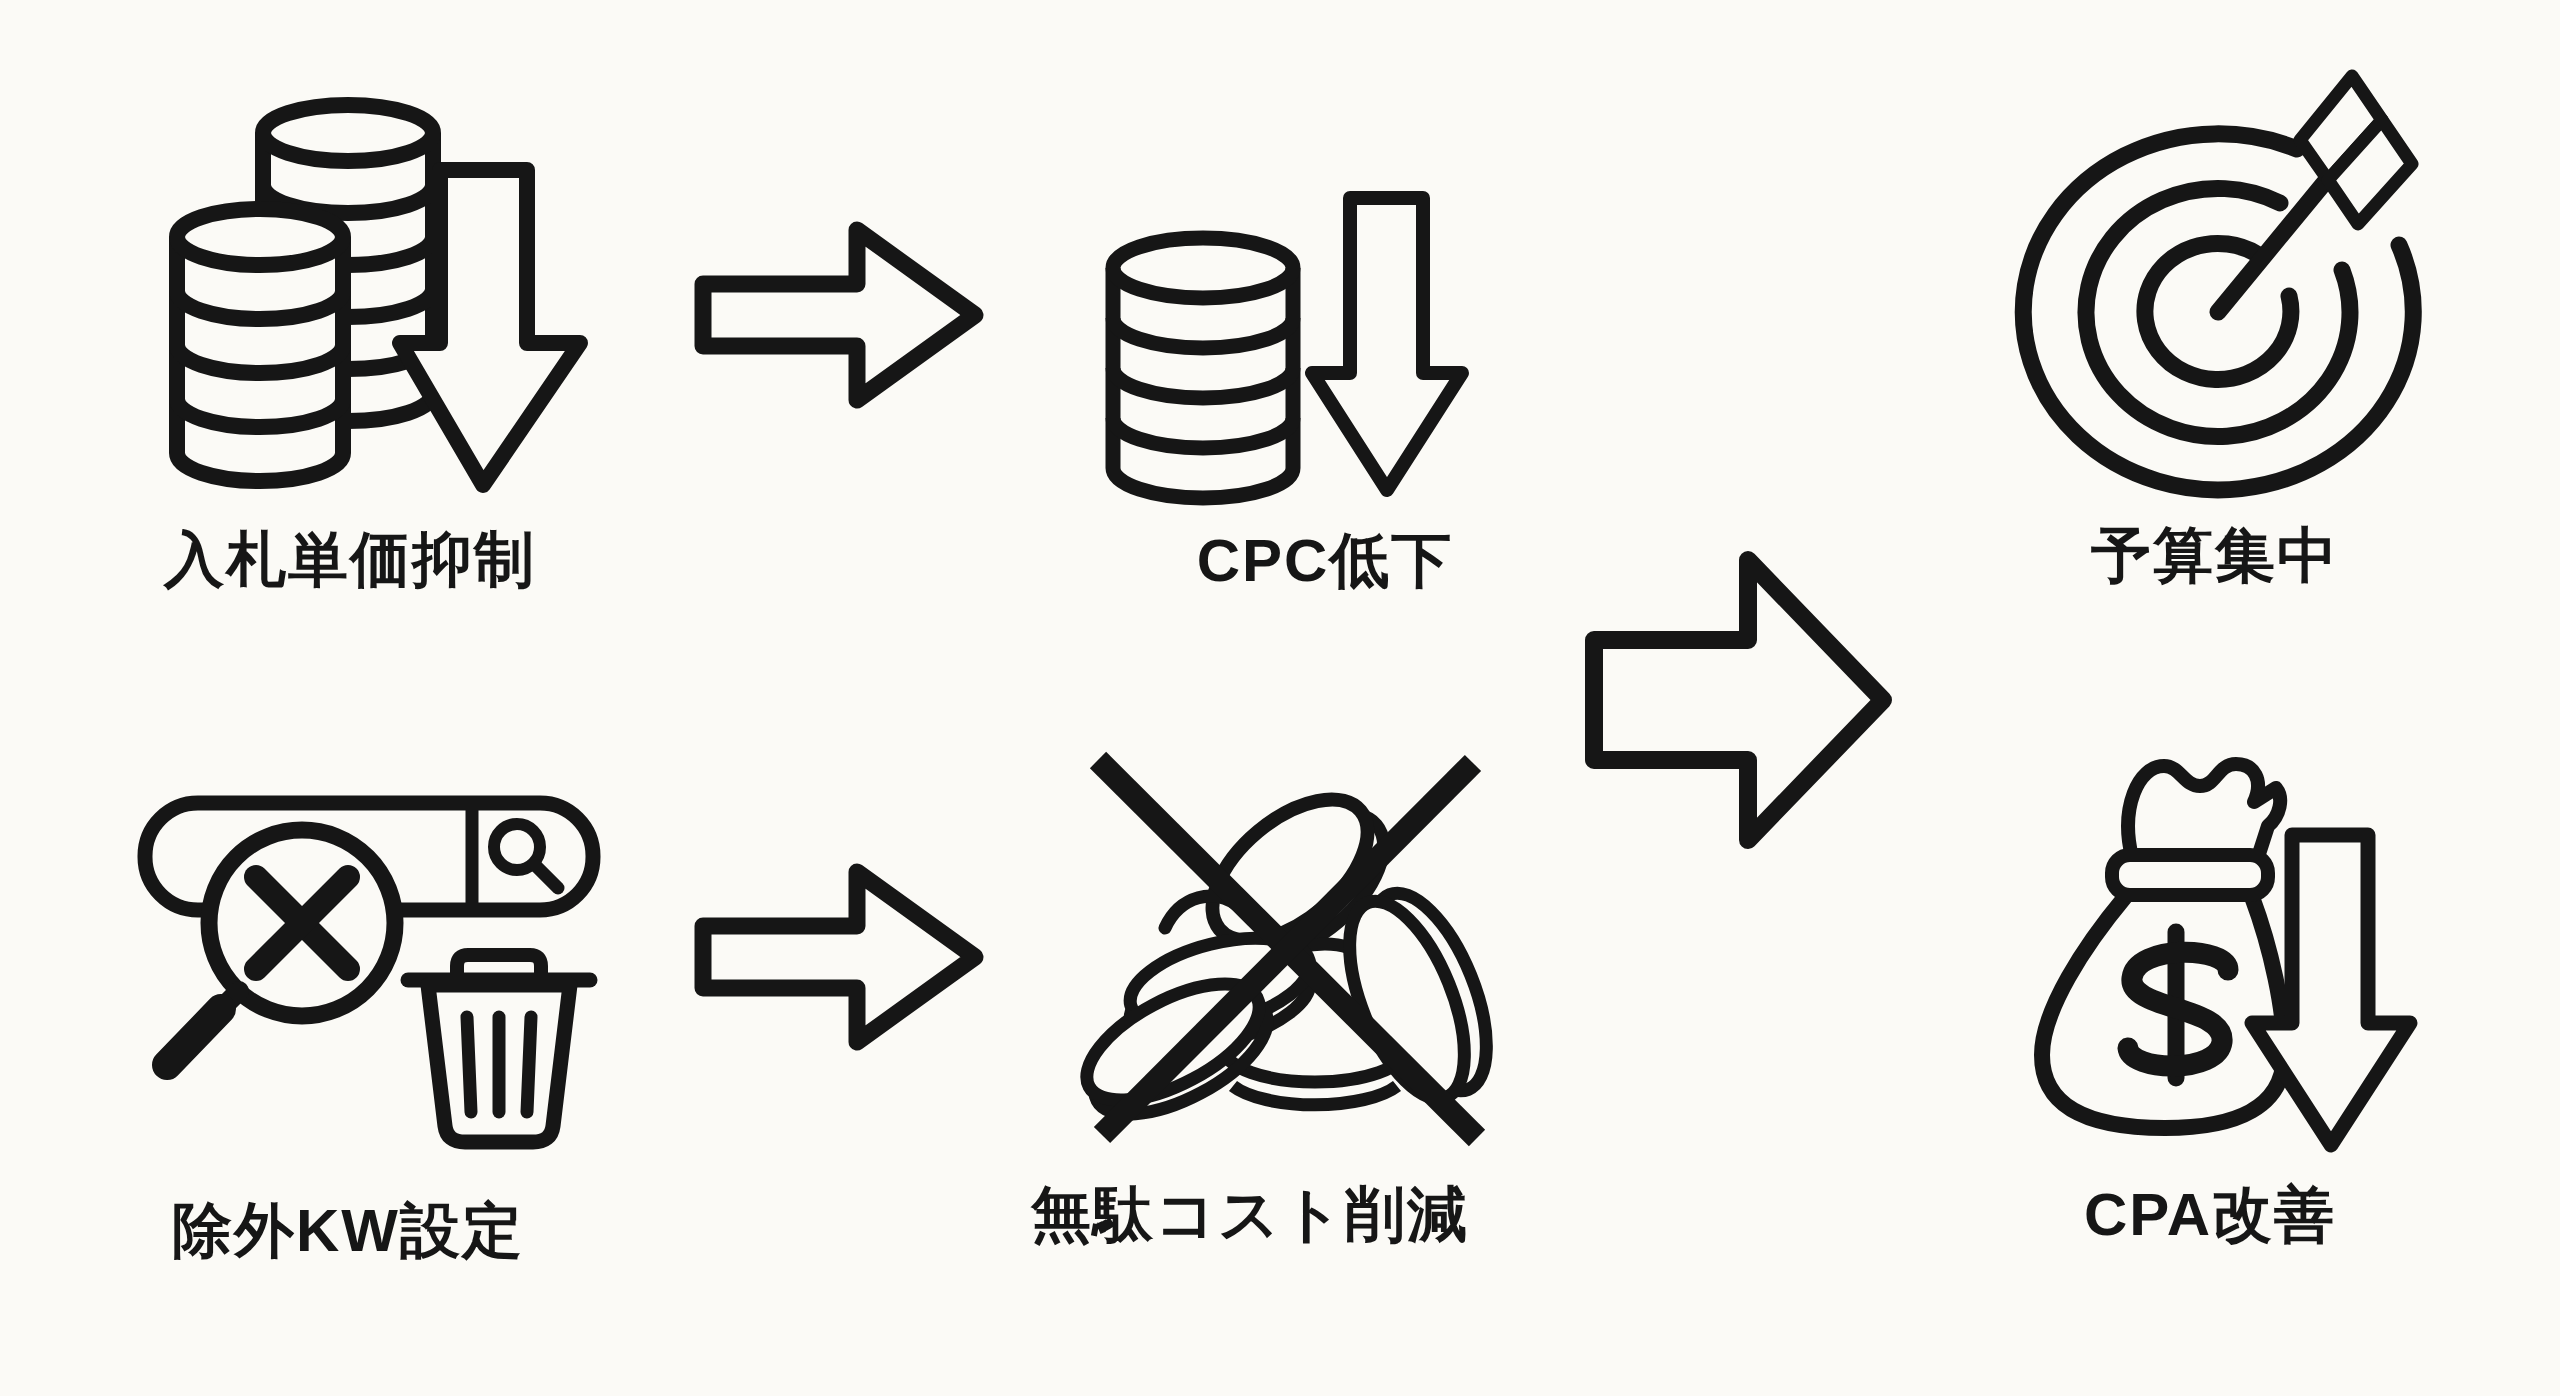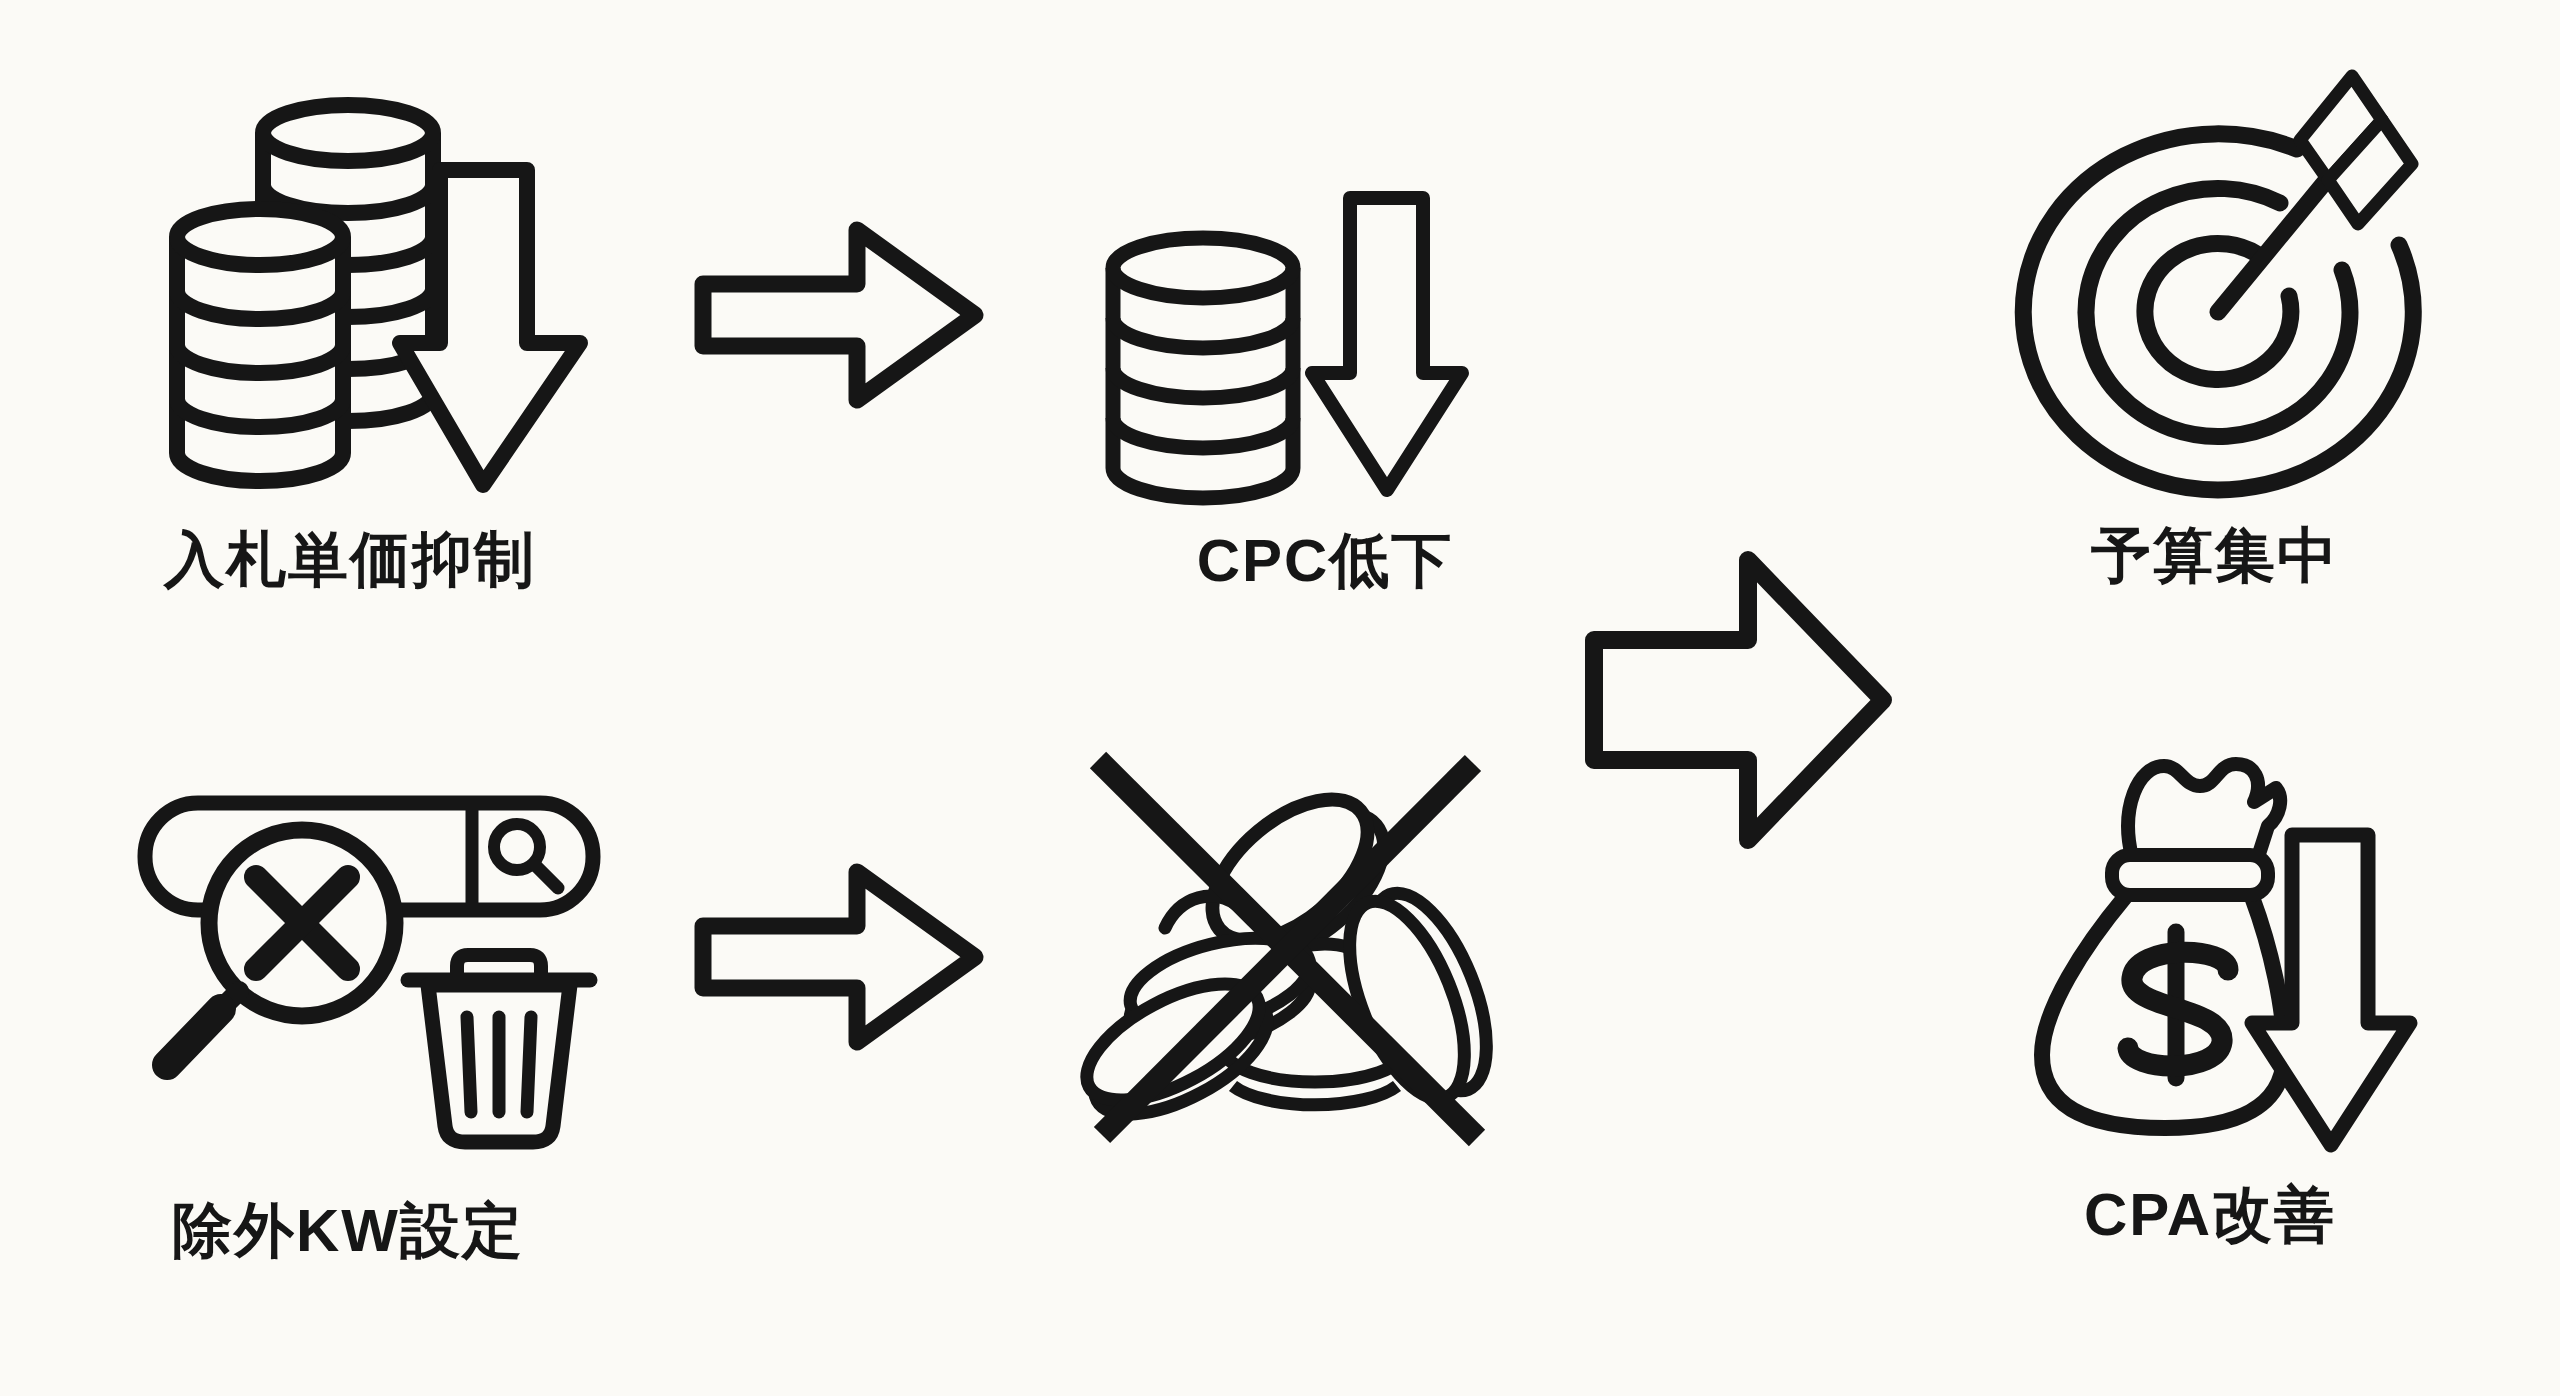--- a/index.html
+++ b/index.html
@@ -111,20 +111,21 @@
     <ellipse class="stroke" stroke-width="13" cx="135" cy="251" rx="92" ry="40" transform="rotate(-14 135 251)"></ellipse>
     <ellipse class="fillbg" stroke-width="13" cx="135" cy="233" rx="92" ry="40" transform="rotate(-14 135 233)"></ellipse>
     <ellipse class="stroke" stroke-width="13" cx="96" cy="306" rx="95" ry="42" transform="rotate(-28 96 306)"></ellipse>
     <ellipse class="fillbg" stroke-width="13" cx="88" cy="292" rx="95" ry="42" transform="rotate(-28 88 292)"></ellipse>
     <ellipse class="stroke" stroke-width="13" cx="344" cy="242" rx="105" ry="45" transform="rotate(68 344 242)"></ellipse>
     <ellipse class="fillbg" stroke-width="13" cx="322" cy="250" rx="105" ry="45" transform="rotate(68 322 250)"></ellipse>
 
     <line class="stroke" stroke-width="23" x1="13" y1="10" x2="392" y2="388"></line>
     <line class="stroke" stroke-width="23" x1="17" y1="385" x2="388" y2="13"></line>
   </svg>
+  <div class="label" style="left:1250px; top:1215px;">無駄コスト削減</div>
 
   <svg class="abs" style="left:2030px; top:750px;" width="390" height="400" viewBox="0 0 390 400">
 
     <path class="fillbg" stroke-width="14" stroke-linejoin="round" d="M102,107 C90,58 108,16 134,16 C150,16 154,36 170,36 C186,36 188,14 206,14 C224,14 234,30 224,52 L246,38 C254,48 250,66 238,76 L228,107 Z"></path>
 
     <path class="fillbg" stroke-width="16" stroke-linecap="round" d="M95,147 C55,195 12,260 12,305 C12,355 55,378 135,378 C210,378 252,355 254,308 C256,262 240,195 222,147"></path>
 
     <rect class="fillbg" stroke-width="14" x="82" y="105" width="156" height="40" rx="18"></rect>
 
     <g>

